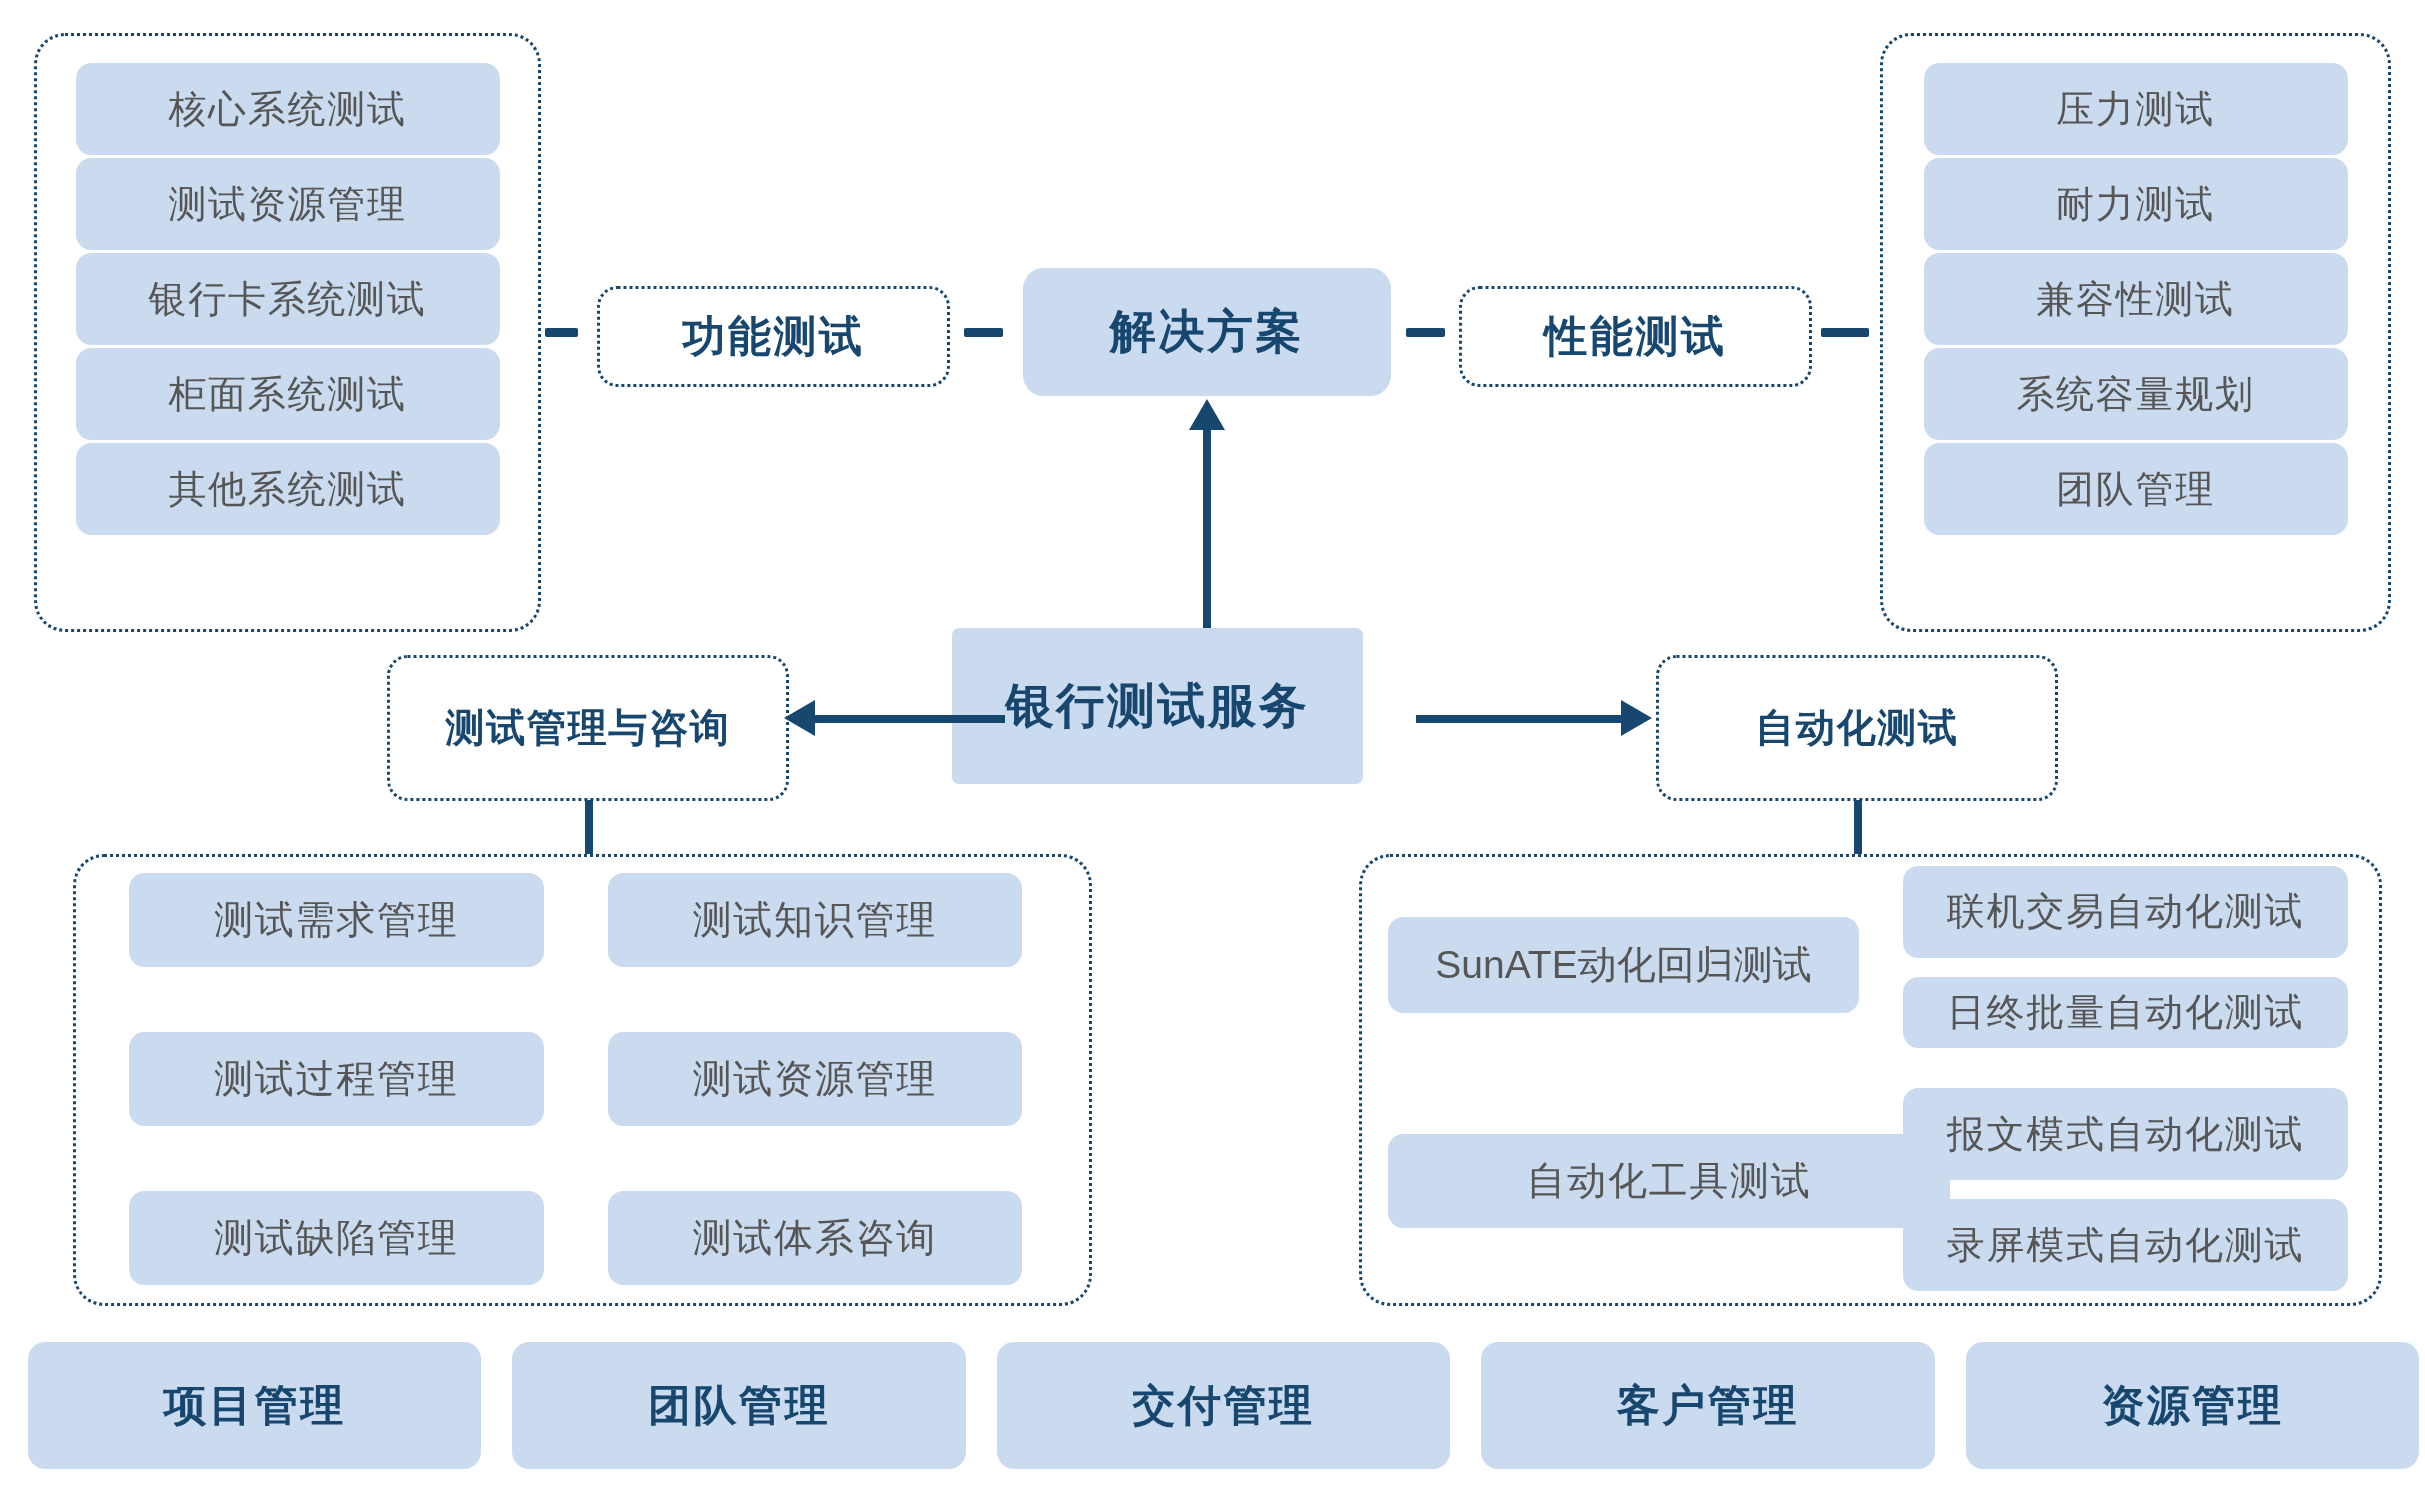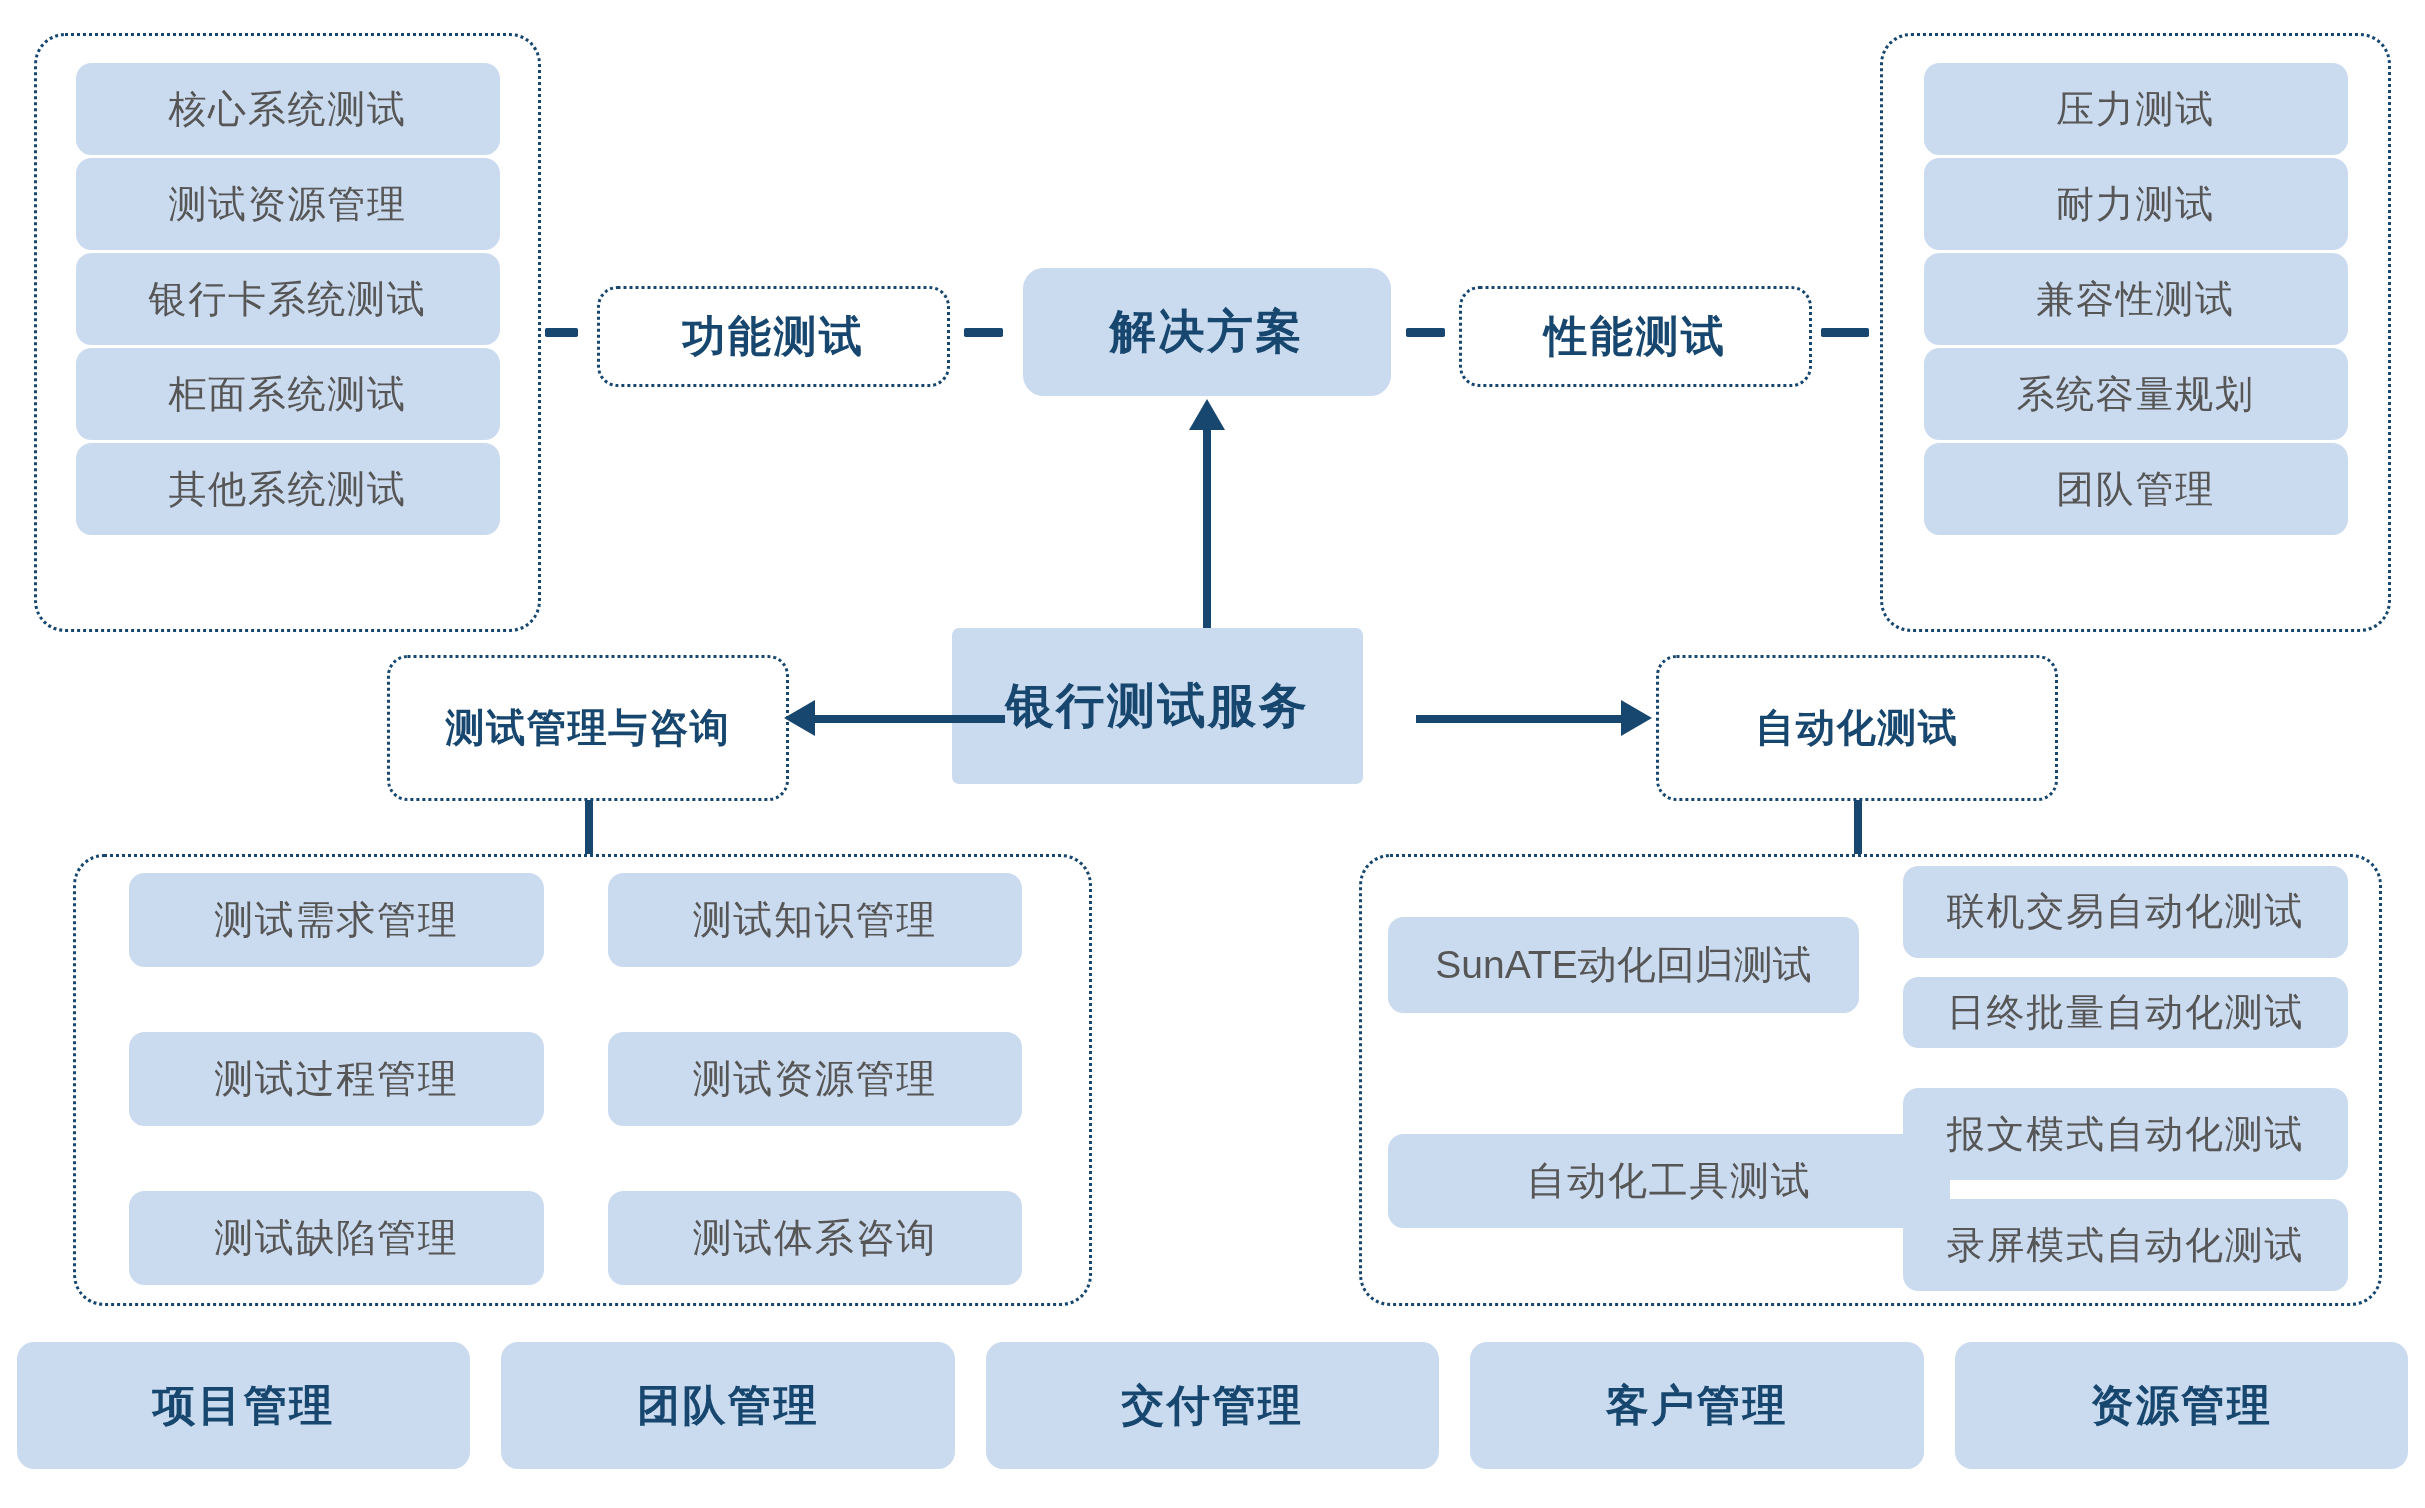--- a/index.html
+++ b/index.html
@@ -147,21 +147,21 @@
 
   <div class="abs group" style="left:1359px;top:854px;width:1023px;height:452px;">
     <div class="item abs" style="left:26px;top:60px;width:471px;height:96px;font-size:39px;letter-spacing:0;">SunATE动化回归测试</div>
     <div class="item abs" style="left:26px;top:277px;width:562px;height:94px;font-size:39px;">自动化工具测试</div>
     <div class="item abs" style="left:541px;top:8.6px;width:445px;height:92px;">联机交易自动化测试</div>
     <div class="item abs" style="left:541px;top:120px;width:445px;height:71px;">日终批量自动化测试</div>
     <div class="item abs" style="left:541px;top:231px;width:445px;height:92px;text-align:right;">报文模式自动化测试</div>
     <div class="item abs" style="left:541px;top:342px;width:445px;height:92px;">录屏模式自动化测试</div>
   </div>
 
-  <div class="abs bottom-row" style="left:17px;top:1342px;width:2391px;">
+  <div class="abs bottom-row" style="left:28px;top:1342px;width:2391px;">
     <div class="bcell">项目管理</div>
     <div class="bcell">团队管理</div>
     <div class="bcell">交付管理</div>
     <div class="bcell">客户管理</div>
     <div class="bcell">资源管理</div>
   </div>
 
 </div>
 
 

